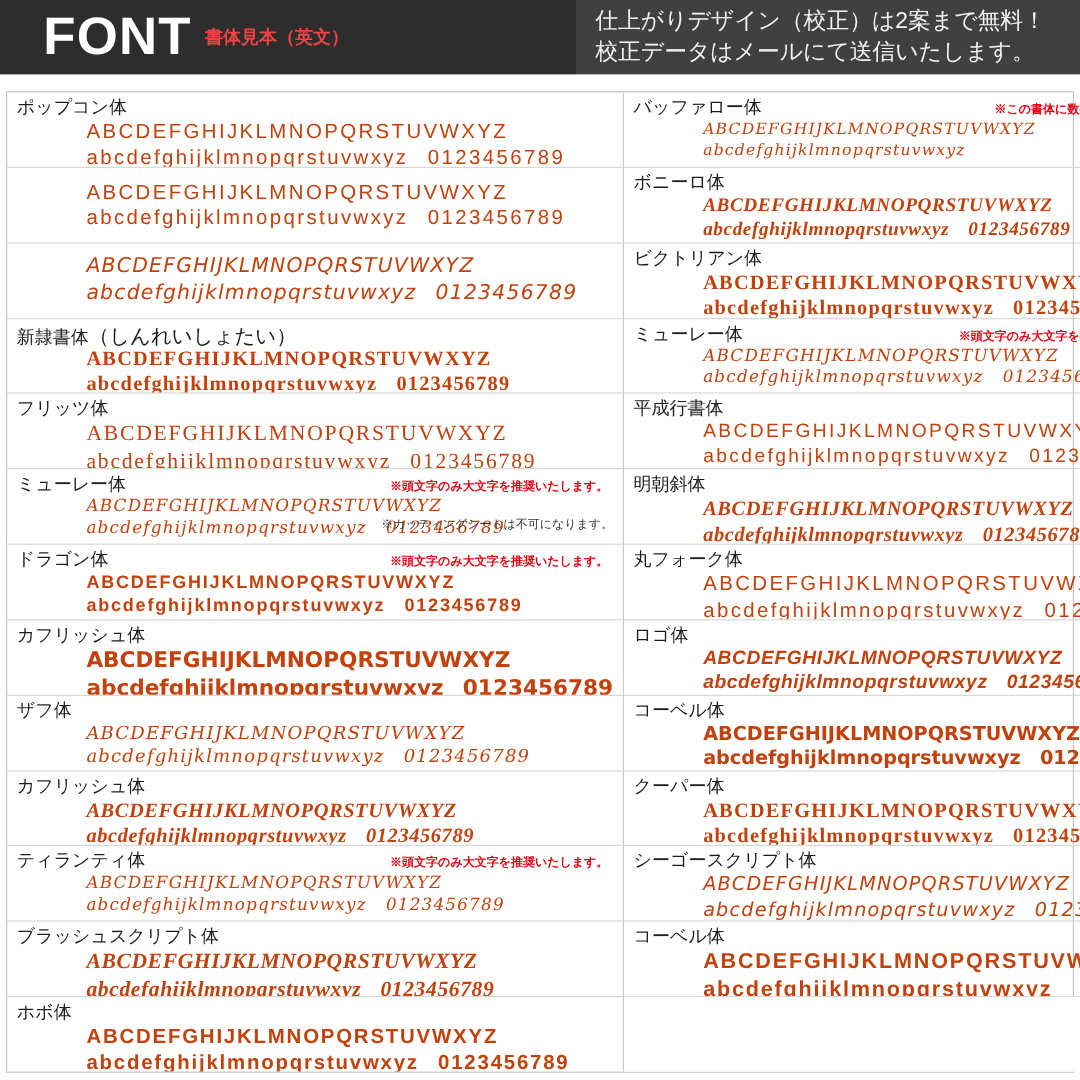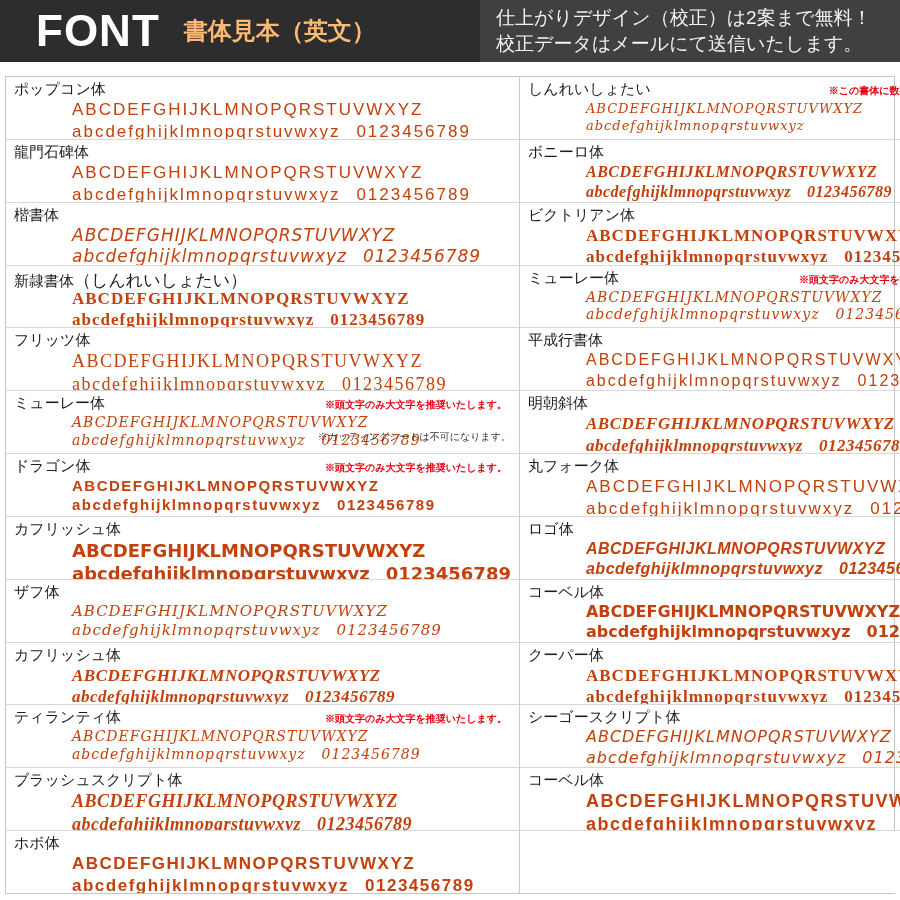--- a/index.html
+++ b/index.html
@@ -6,21 +6,21 @@
   html, body { width: 900px; height: 900px; overflow: hidden; background: #ffffff;
     font-family: "Liberation Sans", sans-serif; }
 
   
   .header { display: flex; width: 900px; height: 62px; }
   .header-left { flex: 0 0 480px; background: #2d2d2d; display: flex; align-items: center; }
   .header-right { flex: 1; background: #404040; display: flex; flex-direction: column;
     justify-content: center; padding-left: 16px; }
   .logo { color: #ffffff; font-weight: bold; font-size: 44px; letter-spacing: 1px;
     margin-left: 36px; line-height: 1; }
-  .sheet-title { color: #fdba74; font-weight: bold; font-size: 24px; margin-left: 24px; }
+  .sheet-title { color: #ef4444; font-weight: bold; font-size: 15px; margin-left: 11px; }
   .promo-line { color: #f2f2f2; font-size: 19px; line-height: 1.35; white-space: nowrap; }
 
   
   .grid { width: 890px; height: 818px; margin: 14px 5px 0 5px; display: flex;
     border: 1px solid #c5c5c5; background: #fff; }
   .col { flex: 1; display: flex; flex-direction: column; }
   .col-left { border-right: 1px solid #cccccc; }
   .row { flex: 1; position: relative; border-bottom: 1px solid #d8d8d8;
     padding: 3px 8px 2px 8px; display: flex; flex-direction: column; overflow: hidden; }
   .row:last-child { border-bottom: none; }
@@ -76,36 +76,28 @@
 
     </div>
     <div class="samples f-sans sz17">
       <div class="line">ABCDEFGHIJKLMNOPQRSTUVWXYZ</div>
       <div class="line"><span>abcdefghijklmnopqrstuvwxyz</span><span class="digits">0123456789</span></div>
     </div>
 
   </div>
 
   <div class="row">
-    <div class="row-head">
-      <span class="fname">龍門石碑体</span>
-
-    </div>
     <div class="samples f-sans sz17">
       <div class="line">ABCDEFGHIJKLMNOPQRSTUVWXYZ</div>
       <div class="line"><span>abcdefghijklmnopqrstuvwxyz</span><span class="digits">0123456789</span></div>
     </div>
 
   </div>
 
   <div class="row">
-    <div class="row-head">
-      <span class="fname">楷書体</span>
-
-    </div>
     <div class="samples f-sans-i sz17">
       <div class="line">ABCDEFGHIJKLMNOPQRSTUVWXYZ</div>
       <div class="line"><span>abcdefghijklmnopqrstuvwxyz</span><span class="digits">0123456789</span></div>
     </div>
 
   </div>
 
   <div class="row">
     <div class="row-head">
       <span class="fname">新隷書体</span>
@@ -226,21 +218,21 @@
     <div class="samples f-sans-b sz17">
       <div class="line">ABCDEFGHIJKLMNOPQRSTUVWXYZ</div>
       <div class="line"><span>abcdefghijklmnopqrstuvwxyz</span><span class="digits">0123456789</span></div>
     </div>
 
   </div>
 </div>
   <div class="col col-right">
   <div class="row">
     <div class="row-head">
-      <span class="fname">しんれいしょたい</span>
+      <span class="fname">バッファロー体</span>
 
       <span class="note-red">※この書体に数字はありません。</span>
     </div>
     <div class="samples f-script sz13">
       <div class="line">ABCDEFGHIJKLMNOPQRSTUVWXYZ</div>
       <div class="line"><span>abcdefghijklmnopqrstuvwxyz</span></div>
     </div>
 
   </div>
 

